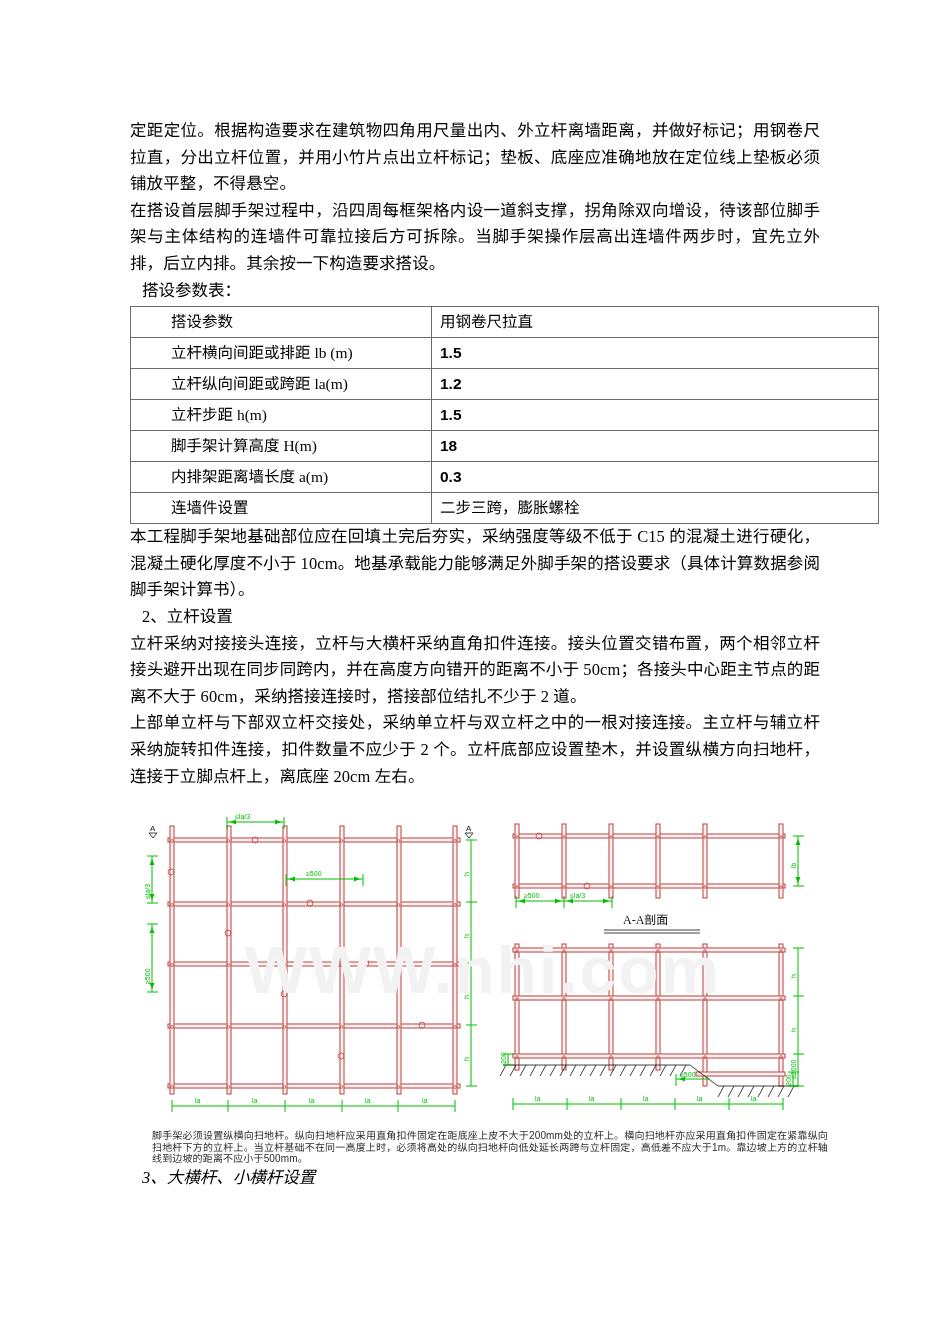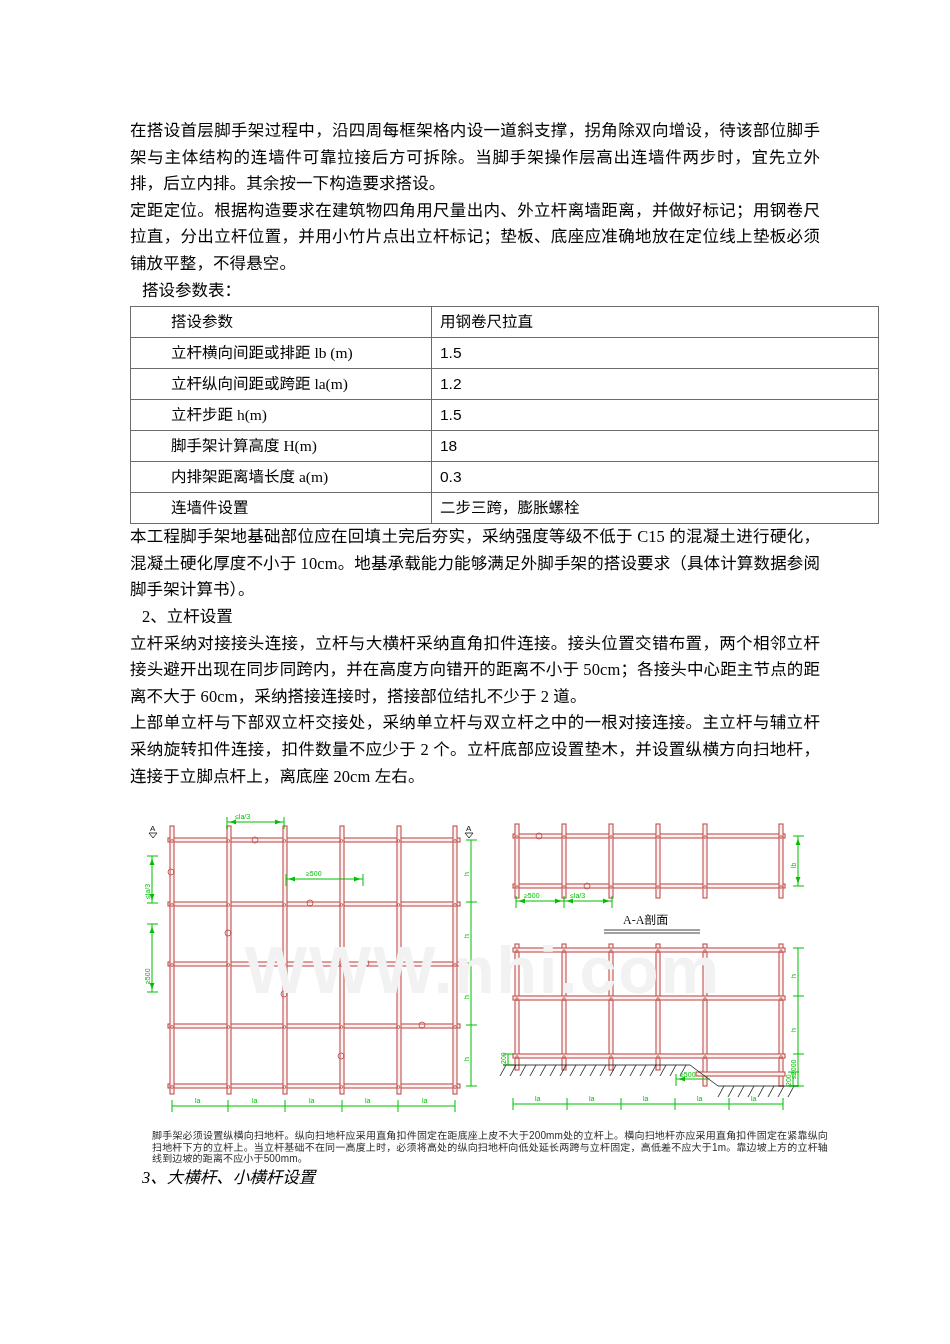--- a/index.html
+++ b/index.html
@@ -40,21 +40,21 @@
   table.params td{
     border:1px solid #6b6b6b;
     padding:4px 8px 5px 8px;
     font-size:15.5px;
     line-height:20px;
     height:21px;
     vertical-align:middle;
   }
   table.params td.c1{ width:252px;padding-left:40px; }
   table.params td.c2{ width:430px; }
-  .num{ font-family:"Liberation Sans", sans-serif; font-size:14.5px; }
+  .num{ font-family:"Liberation Sans", sans-serif; font-size:14.5px;font-weight:bold; }
   
   .figure{
     position:relative;
     width:690px;
     height:332px;
     margin:6px 0 0 8px;
   }
   .figure svg{ display:block; }
   .fig-caption{
     width:676px;
@@ -80,22 +80,22 @@
     display:flex;
     align-items:center;
     justify-content:center;
   }
 </style>
 </head>
 <body>
 
 <div class="page">
 
+  <p class="para">定距定位。根据构造要求在建筑物四角用尺量出内、外立杆离墙距离，并做好标记；用钢卷尺拉直，分出立杆位置，并用小竹片点出立杆标记；垫板、底座应准确地放在定位线上垫板必须铺放平整，不得悬空。</p>
   <p class="para">在搭设首层脚手架过程中，沿四周每框架格内设一道斜支撑，拐角除双向增设，待该部位脚手架与主体结构的连墙件可靠拉接后方可拆除。当脚手架操作层高出连墙件两步时，宜先立外排，后立内排。其余按一下构造要求搭设。</p>
-  <p class="para">定距定位。根据构造要求在建筑物四角用尺量出内、外立杆离墙距离，并做好标记；用钢卷尺拉直，分出立杆位置，并用小竹片点出立杆标记；垫板、底座应准确地放在定位线上垫板必须铺放平整，不得悬空。</p>
 
   <div class="caption-line">搭设参数表：</div>
 
   <table class="params">
     <tbody>
       <tr>
         <td class="c1">搭设参数</td>
         <td class="c2">用钢卷尺拉直</td>
       </tr>
       <tr>

